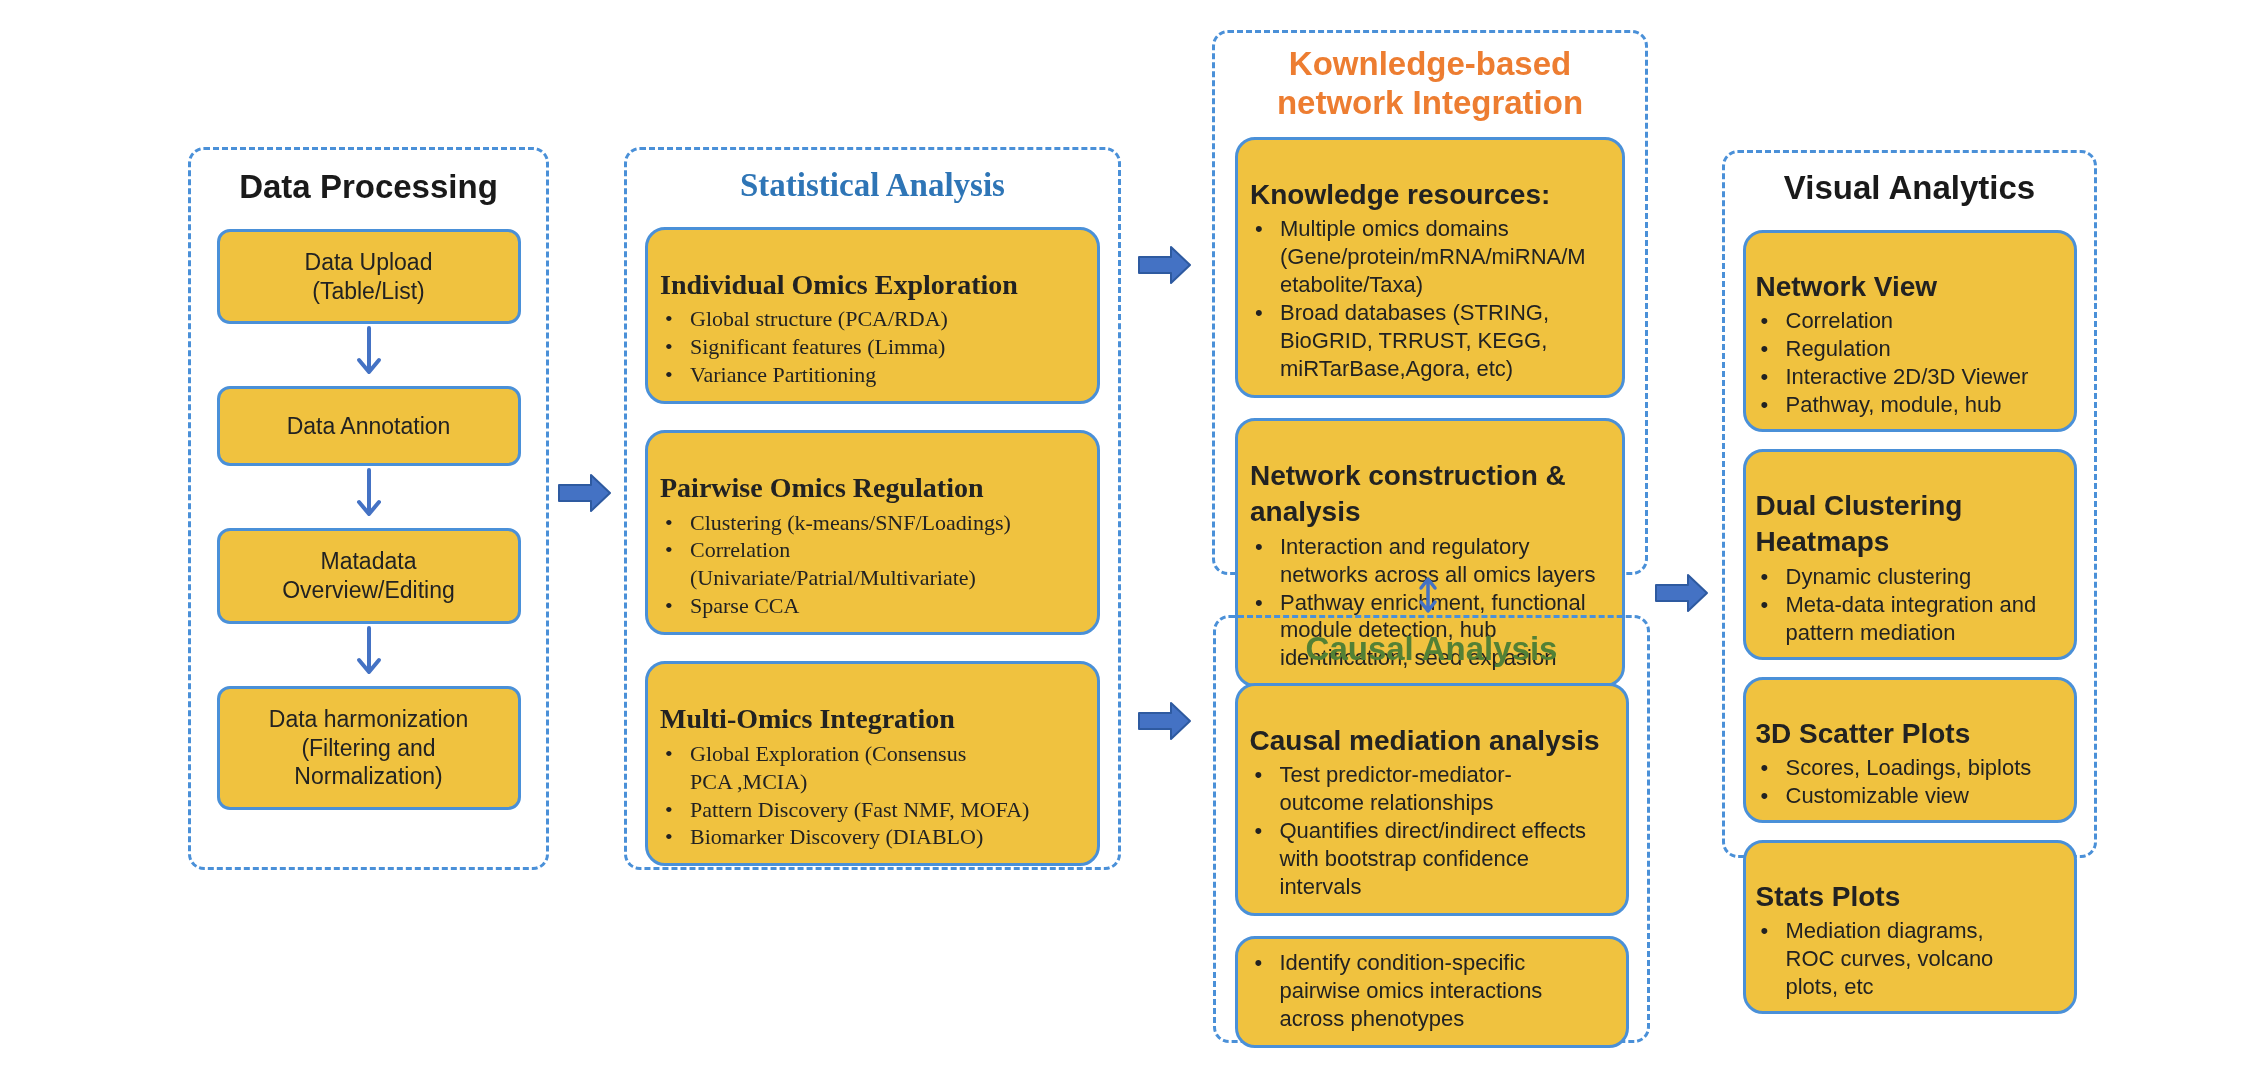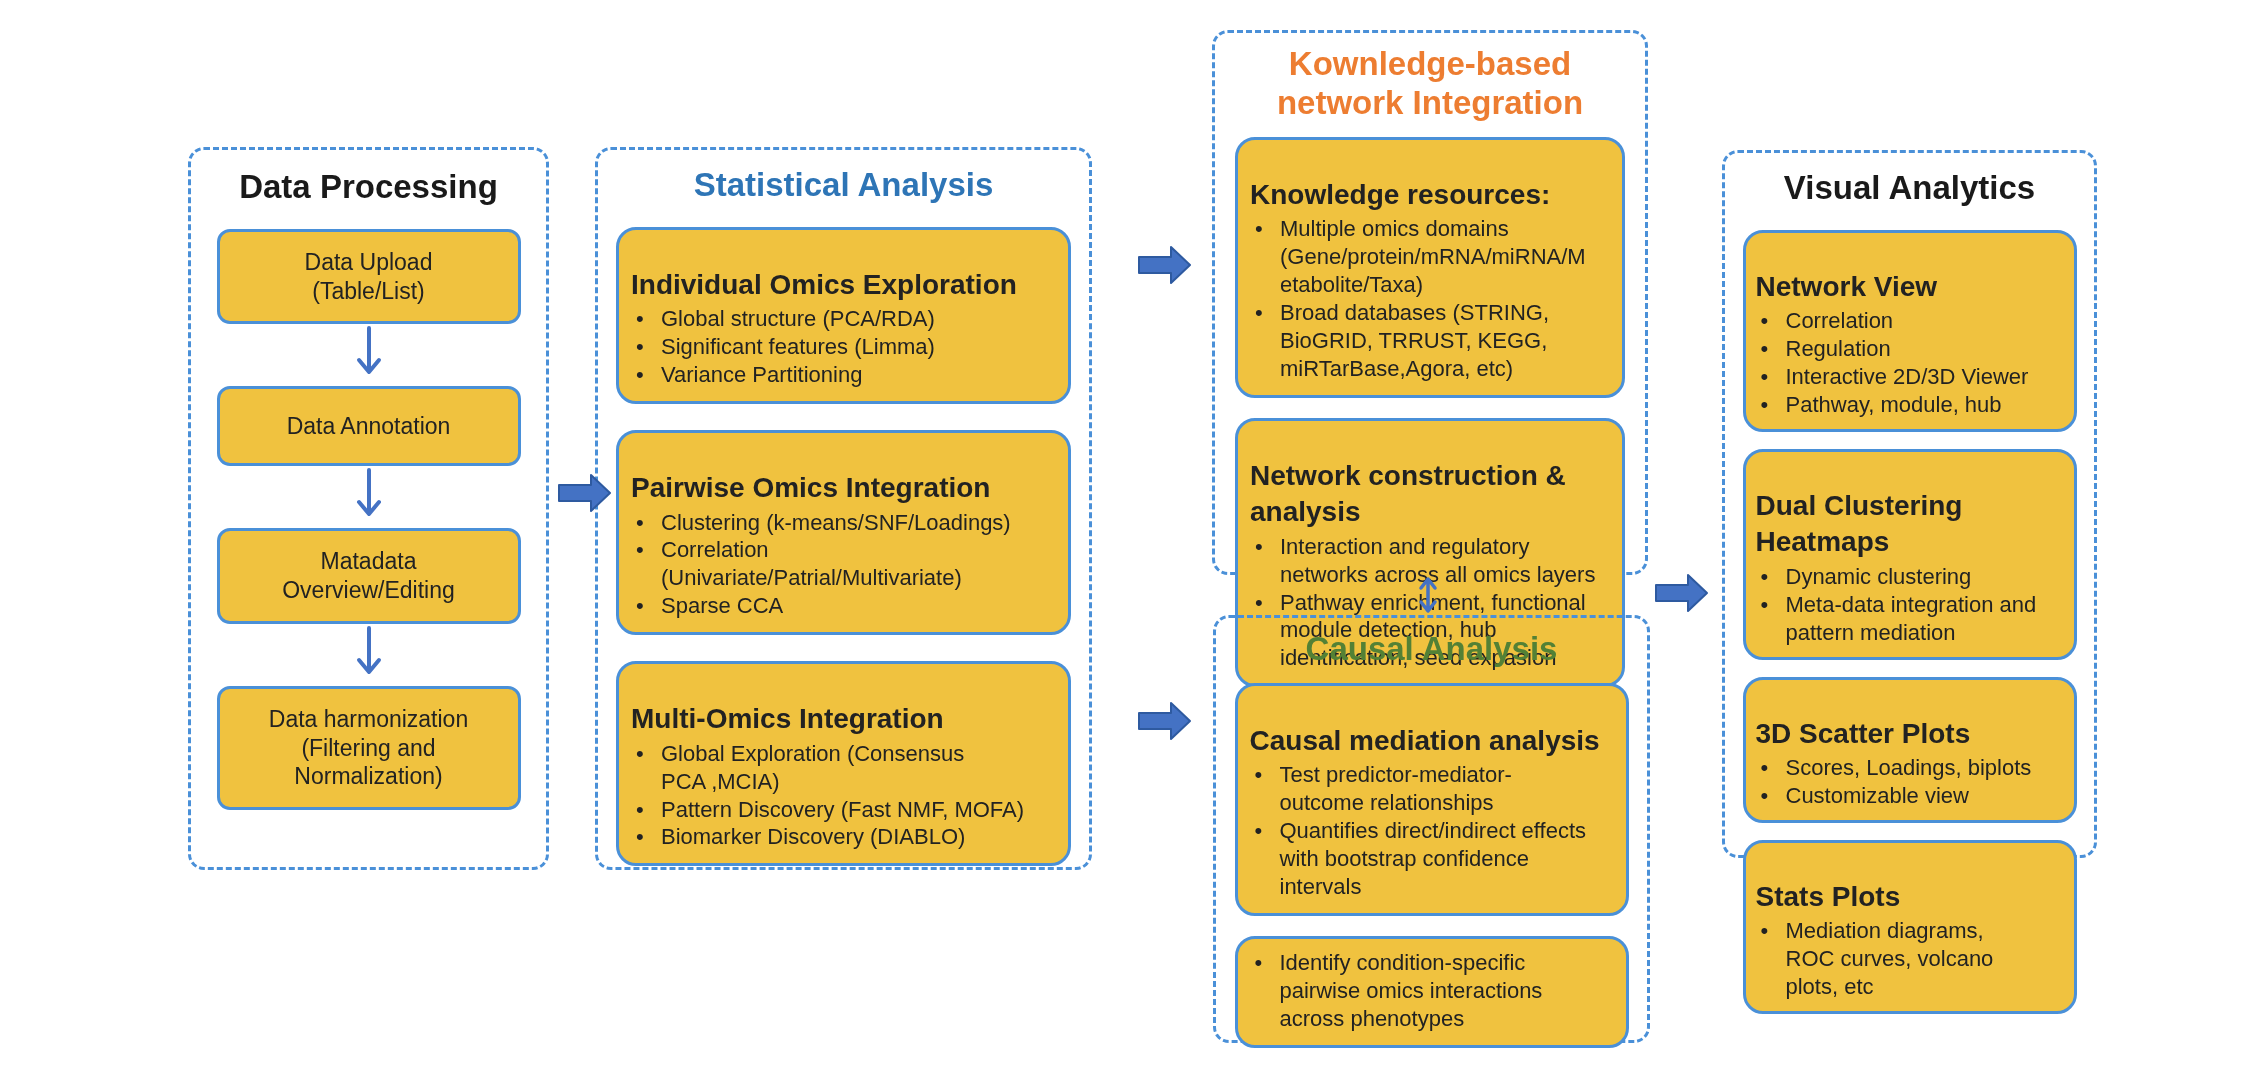--- a/index.html
+++ b/index.html
@@ -7,21 +7,21 @@
     --arrow:#4472C4; --arrowline:#2E5AA0;
     --t-black:#1A1A1A; --t-blue:#2E75B6; --t-orange:#ED7D31; --t-green:#538135;
   }
   html,body{margin:0;padding:0;background:#ffffff;}
   body{width:2266px;height:1080px;font-family:"Liberation Sans",sans-serif;}
   .canvas{position:relative;width:2266px;height:1080px;background:#fff;overflow:hidden;}
 
   .panel{position:absolute;border:3px dashed var(--dash);border-radius:16px;
          box-sizing:border-box;display:flex;flex-direction:column;align-items:center;background:transparent;}
   #p1{left:188px;top:147px;width:361px;height:723px;padding-top:18px;}
-  #p2{left:595px;top:147px;width:497px;height:723px;padding-top:16px;}
+  #p2{left:624px;top:147px;width:497px;height:723px;padding-top:16px;font-family:Liberation Serif, serif;}
   #p3{left:1212px;top:30px;width:436px;height:545px;padding-top:12px;}
   #p4{left:1213px;top:615px;width:437px;height:428px;padding-top:12px;}
   #p5{left:1722px;top:150px;width:375px;height:708px;padding-top:16px;}
 
   .panel-title{font-size:33px;font-weight:bold;text-align:center;line-height:1.18;
                white-space:pre-line;margin:0 0 22px 0;}
   .c-black{color:var(--t-black);} .c-blue{color:var(--t-blue);}
   .c-orange{color:var(--t-orange);} .c-green{color:var(--t-green);}
   #p3 .panel-title{margin-bottom:14px;} #p4 .panel-title{margin-bottom:14px;}
 
@@ -91,21 +91,21 @@
         <span class="dot">•</span>
         <span class="btext">Significant features (Limma)</span>
       </div>
       <div class="bullet">
         <span class="dot">•</span>
         <span class="btext">Variance Partitioning</span>
       </div>
     </div>
 
     <div class="info-box">
-      <div class="box-header">Pairwise Omics Integration</div>
+      <div class="box-header">Pairwise Omics Regulation</div>
       <div class="bullet">
         <span class="dot">•</span>
         <span class="btext">Clustering (k-means/SNF/Loadings)</span>
       </div>
       <div class="bullet">
         <span class="dot">•</span>
         <span class="btext">Correlation
 (Univariate/Patrial/Multivariate)</span>
       </div>
       <div class="bullet">

